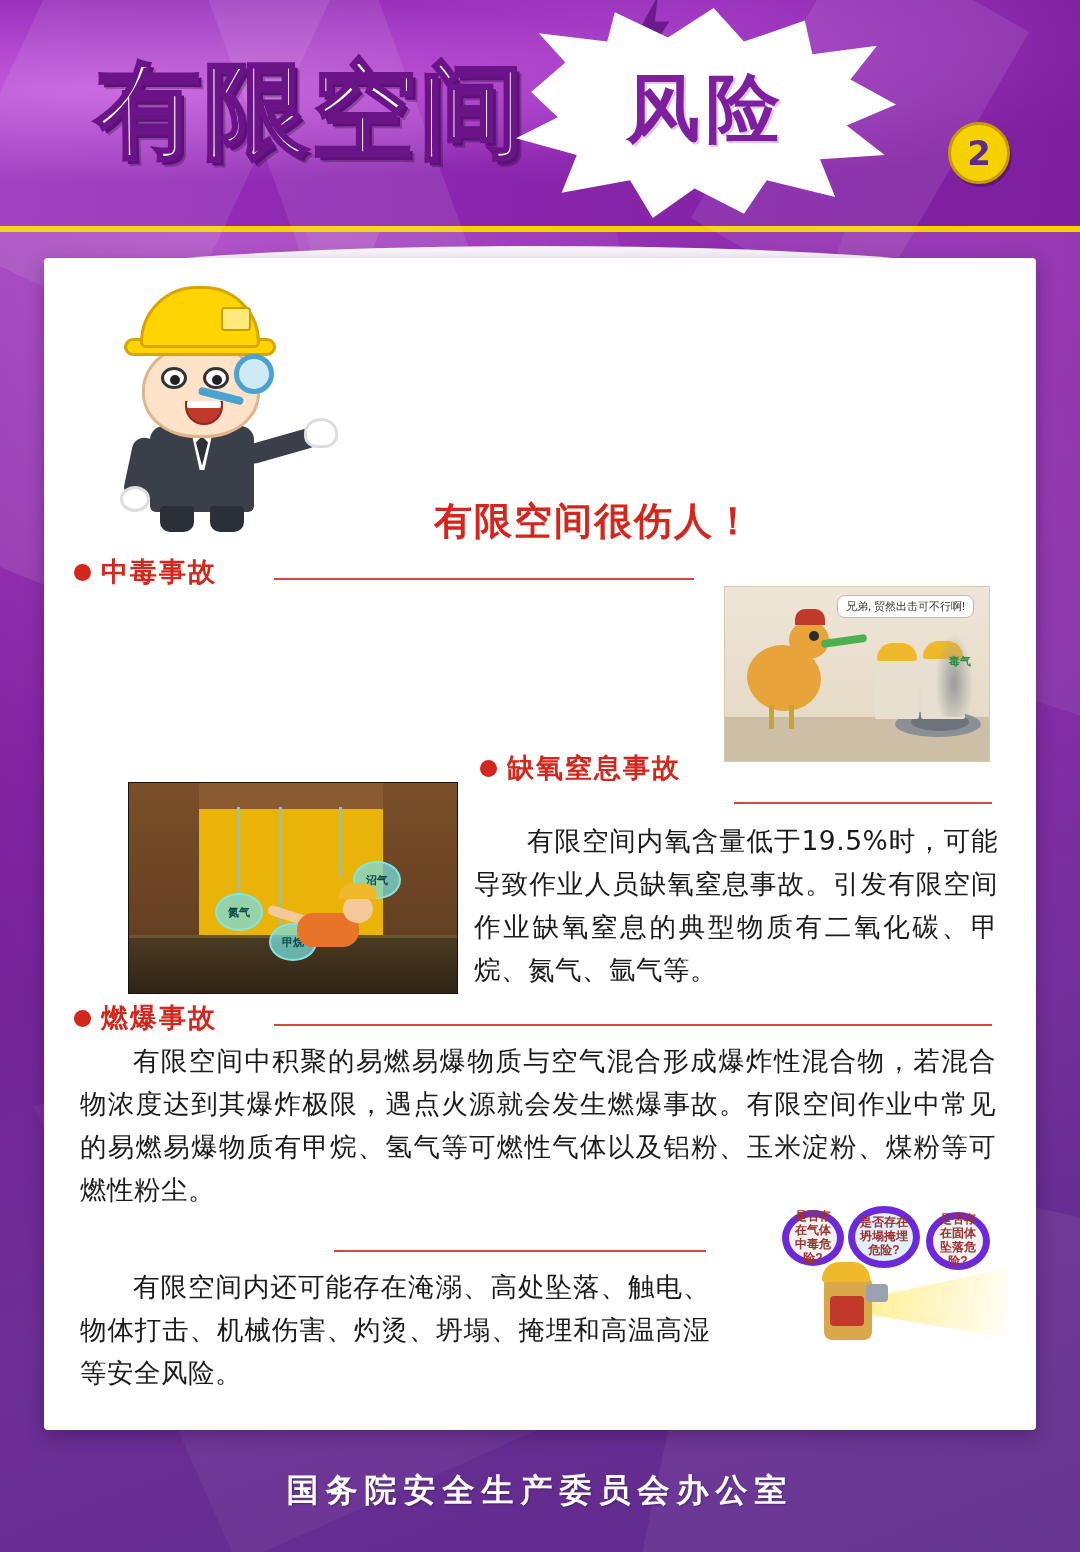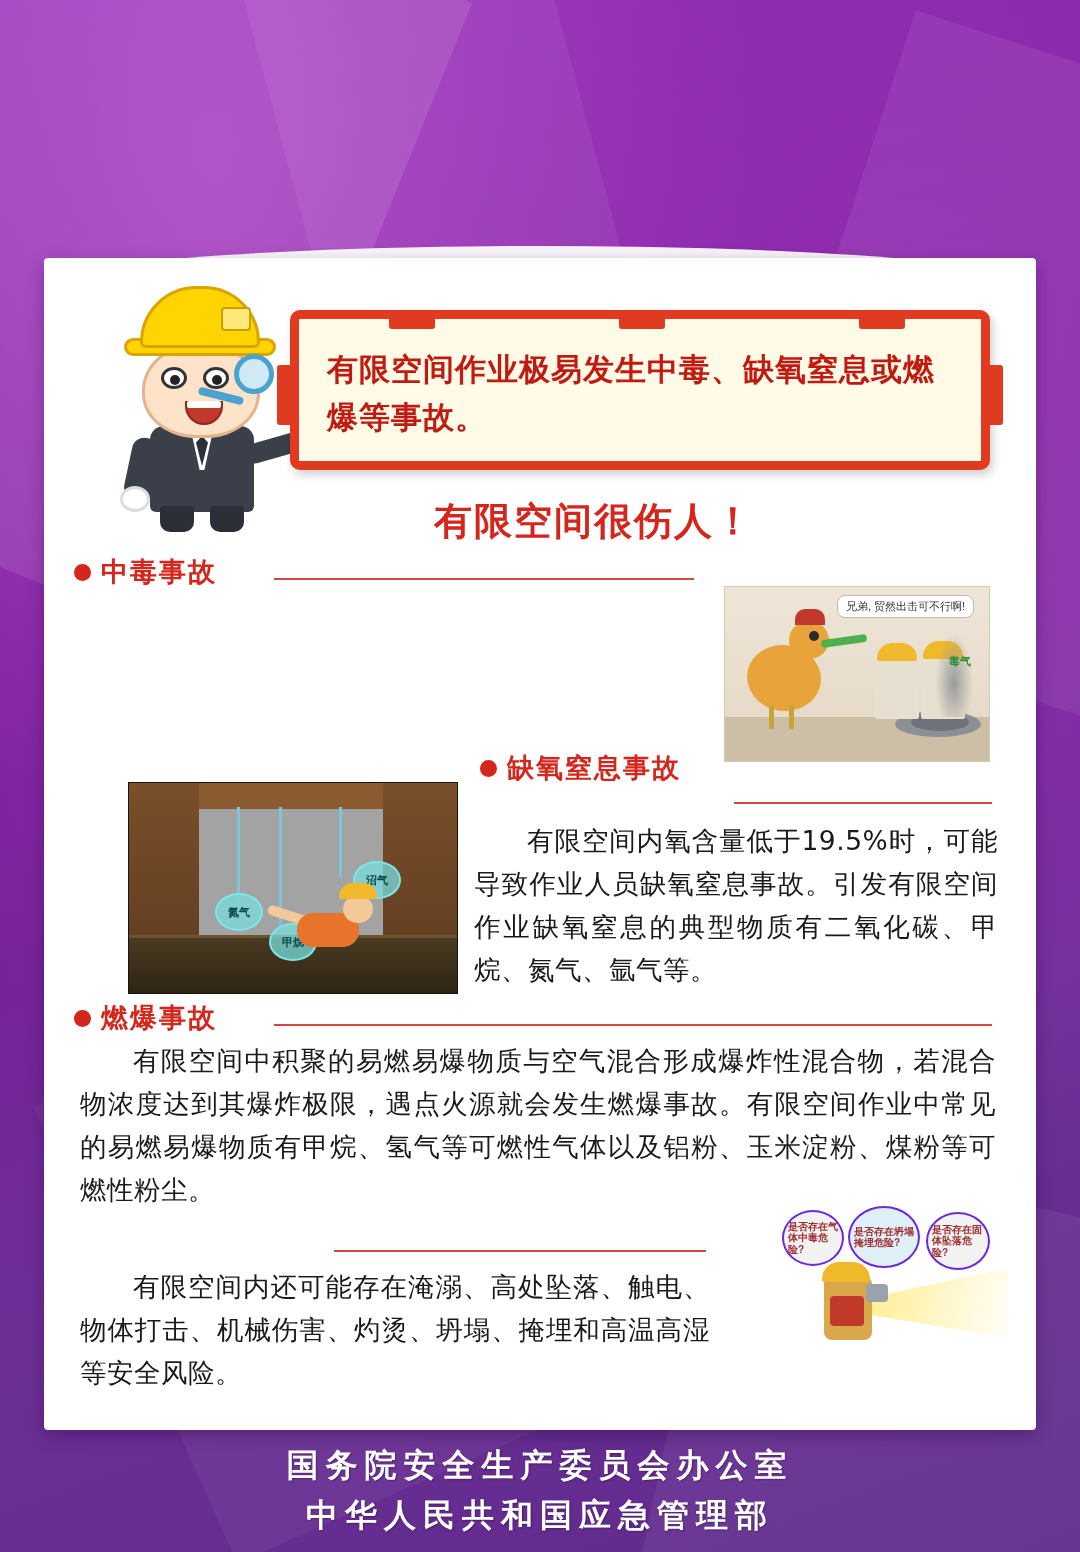--- a/index.html
+++ b/index.html
@@ -235,21 +235,21 @@
   #ill1 .smoke{position:absolute;right:16px;bottom:44px;width:38px;height:84px;background:radial-gradient(ellipse at 50% 60%, #9b9b9b 0%, rgba(155,155,155,0) 70%);}
   #ill1 .smokelbl{position:absolute;right:18px;bottom:92px;font-size:11px;color:#2a8f3a;font-weight:700;}
   #ill1 .bubble{
     position:absolute; left:112px; top:8px; padding:3px 8px; background:#fff;
     border:1px solid #bbb; border-radius:8px; font-size:11px; color:#333; white-space:nowrap;
   }
 
   
   #ill2 {
     position: absolute; left: 84px; top: 524px; width: 330px; height: 212px;
-    background: #a3a3a3; overflow: hidden; border:1px solid #1a130d;
+    background: #eab308; overflow: hidden; border:1px solid #1a130d;
   }
   #ill2 .wallL{position:absolute;left:0;top:0;width:70px;height:100%;background:linear-gradient(180deg,#7a4f2a,#5c3a1e);}
   #ill2 .wallR{position:absolute;right:0;top:0;width:74px;height:100%;background:linear-gradient(180deg,#7a4f2a,#5c3a1e);}
   #ill2 .ceiling{position:absolute;left:0;top:0;width:100%;height:26px;background:#8a5a30;}
   #ill2 .water{position:absolute;left:0;bottom:0;width:100%;height:58px;background:linear-gradient(180deg,#4a3a22,#2f2414);border-top:3px solid #6b5430;}
   #ill2 .rope{position:absolute;width:3px;background:#7fc4d8;}
   #ill2 .r1{left:108px;top:24px;height:96px;} #ill2 .r2{left:150px;top:24px;height:120px;} #ill2 .r3{left:210px;top:24px;height:70px;}
   #ill2 .gasbub{
     position:absolute; background:rgba(120,220,220,.75); border:2px solid #7fe6e6;
     border-radius:50%; width:48px; height:38px; color:#0c4a4a; font-size:11px;
@@ -257,23 +257,23 @@
   }
   #ill2 .g1{left:86px;top:110px;} #ill2 .g2{left:224px;top:78px;} #ill2 .g3{left:140px;top:140px;}
   #ill2 .victim{position:absolute;left:168px;top:130px;width:62px;height:34px;background:#e8742c;border-radius:16px;}
   #ill2 .vhead{position:absolute;left:214px;top:112px;width:30px;height:28px;background:#f3c99a;border-radius:50%;}
   #ill2 .vhat{position:absolute;left:210px;top:100px;width:38px;height:16px;background:#f0b92b;border-radius:18px 18px 3px 3px;}
   #ill2 .arm{position:absolute;left:138px;top:128px;width:46px;height:10px;background:#f3c99a;border-radius:6px;transform:rotate(18deg);}
 
   
   #ill3 { position: absolute; left: 718px; top: 952px; width: 250px; height: 160px; }
   #ill3 .tb {
-    position:absolute; border-radius:50%; background:#f2f2f2; border:2px solid #6d28d9;
-    display:flex; align-items:center; justify-content:center; text-align:left;
-    font-size:10px; color:#a03030; line-height:1.15; padding:4px; font-weight:700;
+    position:absolute; border-radius:50%; background:#f2f2f2; border:7px solid #6d28d9;
+    display:flex; align-items:center; justify-content:center; text-align:center;
+    font-size:12px; color:#a03030; line-height:1.15; padding:4px; font-weight:700;
   }
   #ill3 .t1{left:20px;top:0;width:62px;height:56px;}
   #ill3 .t2{left:86px;top:-4px;width:72px;height:62px;background:#dff0f8;}
   #ill3 .t3{left:164px;top:2px;width:64px;height:58px;}
   #ill3 .beam{
     position:absolute;left:96px;top:58px;width:150px;height:70px;
     background:linear-gradient(100deg, rgba(255,235,120,.85), rgba(255,235,120,.05));
     clip-path: polygon(0 46%, 100% 0, 100% 100%, 0 64%);
   }
   #ill3 .worker3{position:absolute;left:62px;top:66px;width:48px;height:64px;background:#d8a84a;border-radius:8px;}
@@ -297,20 +297,35 @@
 <body>
 
 <div id="poster">
 
   <div class="facet f1"></div>
   <div class="facet f2"></div>
   <div class="facet f3"></div>
   <div class="facet f4"></div>
   <div class="facet f5"></div>
 
+  <div id="header">
+    <div class="hfacet hf1"></div>
+    <div class="hfacet hf2"></div>
+    <div class="hfacet hf3"></div>
+
+    <div id="main-title">有限空间</div>
+
+    <div id="bolt"></div>
+    <div id="burst-wrap">
+      <div id="burst"></div>
+      <div id="burst-text">风险</div>
+    </div>
+
+    <div id="page-badge">2</div>
+  </div>
 
   <div id="page-top-curve"></div>
   <div id="page">
 
     <div id="mascot">
       <div class="m-arm-l"></div>
       <div class="m-body"></div>
       <div class="m-shirt"></div>
       <div class="m-tie"></div>
       <div class="m-arm-r"></div>
@@ -325,28 +340,20 @@
         <div class="m-teeth"></div>
       </div>
       <div class="m-helmet-brim"></div>
       <div class="m-helmet">
         <div class="m-badge"></div>
       </div>
       <div class="m-headset"></div>
       <div class="m-mic"></div>
     </div>
 
-    <div id="banner">
-      <div class="banner-clip bc1"></div>
-      <div class="banner-clip bc2"></div>
-      <div class="banner-clip bc3"></div>
-      <div class="banner-side bs-l"></div>
-      <div class="banner-side bs-r"></div>
-      <div id="banner-text">有限空间作业极易发生中毒、缺氧窒息或燃爆等事故。</div>
-    </div>
 
     <div id="subtitle">有限空间很伤人！</div>
 
     <div class="sec-head" style="left:30px; top:296px;justify-content:center;">
       <span class="sec-dot"></span>
       <span class="sec-label">中毒事故</span>
     </div>
     <div class="sec-rule" style="left:230px; top:320px; width:420px;"></div>
 
     <div id="ill1">
@@ -412,16 +419,15 @@
       <div class="worker3"></div>
       <div class="w3vest"></div>
       <div class="w3hat"></div>
       <div class="lamp"></div>
     </div>
 
   </div>
 
   <div id="footer">
     <div class="foot-line">国务院安全生产委员会办公室</div>
-    <div class="foot-line">中华人民共和国应急管理部</div>
   </div>
 
 </div>
 
 </body></html>

